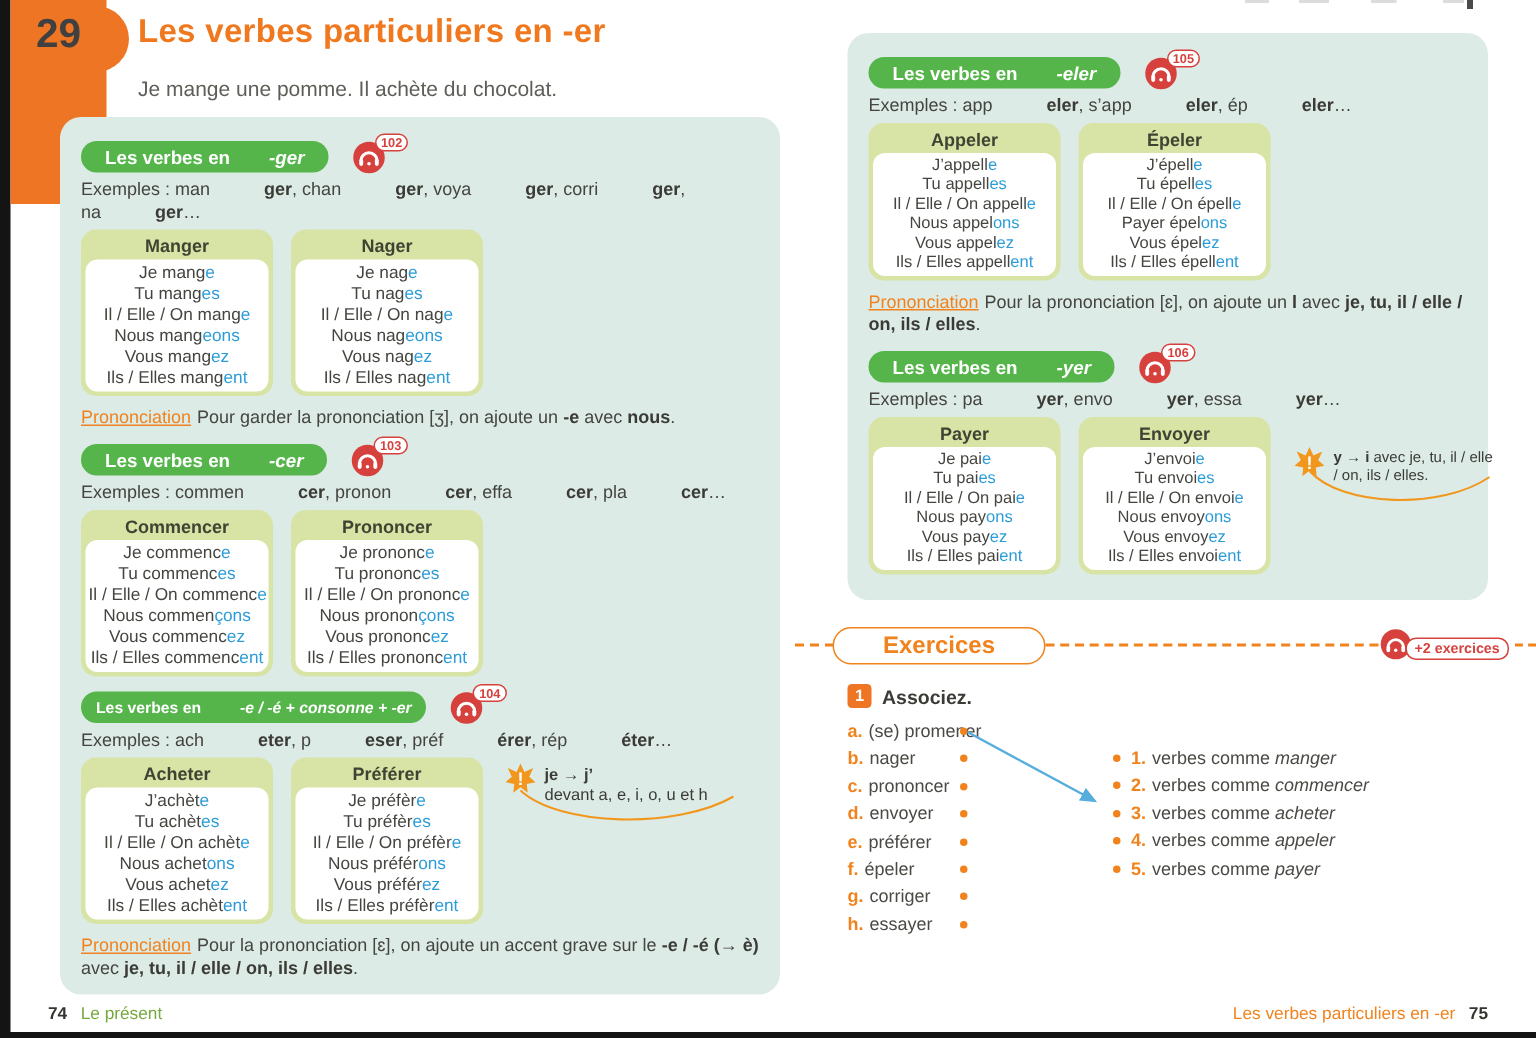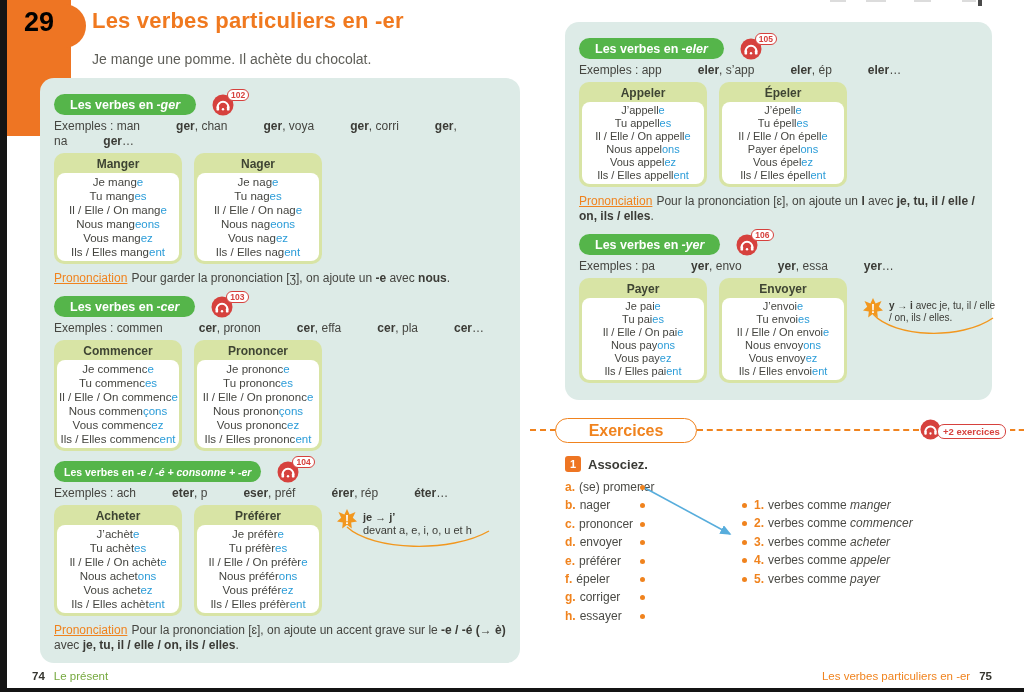--- a/index.html
+++ b/index.html
@@ -7,35 +7,35 @@
        font-family:"Liberation Sans",sans-serif;-webkit-font-smoothing:antialiased;}
   .screen{position:relative;width:1024px;height:692px;background:#fff;overflow:hidden;}
   .edge-left{position:absolute;left:0;top:0;width:7px;height:692px;background:#141414;}
   .edge-bottom{position:absolute;left:0;top:688px;width:1024px;height:4px;background:#141414;}
   .cm{position:absolute;top:0;height:2px;background:#dcdcdc;}
   .cm-dark{position:absolute;left:978px;top:0;width:4px;height:6px;background:#4a4a4a;}
 
   
   .lesson-tab{position:absolute;left:7px;top:0;width:64px;height:136px;background:#EE7523;
               border-radius:0 0 20px 0;}
-  .lesson-tab span{display:block;text-align:center;margin-top:7px;color:#000000;font-size:27px;font-weight:700;}
+  .lesson-tab span{display:block;text-align:center;margin-top:7px;color:#404040;font-size:27px;font-weight:700;}
   .lesson-tongue{position:absolute;left:62px;top:4px;width:24px;height:44px;background:#EE7523;
                  border-radius:0 22px 22px 0;}
   .title{position:absolute;left:92px;top:8px;margin:0;font-size:22px;font-weight:700;color:#F0791F;letter-spacing:.2px;}
   .subtitle{position:absolute;left:92px;top:51px;margin:0;font-size:14px;color:#5E5E58;}
 
   
   .panel{position:absolute;background:#DDEBE7;border-radius:14px;box-sizing:border-box;padding:16px 14px;}
   .panel-left{left:40px;top:78px;width:480px;height:585px;}
   .panel-right{left:565px;top:22px;width:427px;height:378px;}
 
   .section{margin-bottom:10px;}
   .pill-row{height:21px;margin-bottom:4px;display:flex;align-items:center;}
   .pill{display:inline-flex;align-items:center;height:21px;padding:0 16px;border-radius:11px;
-        background:#55B54A;color:#fff;font-size:12.5px;font-weight:700;white-space:nowrap;}
+        background:#55B54A;color:#fff;font-size:12.5px;font-weight:700;white-space:nowrap;gap:23px;}
   .pill .i{font-style:italic;margin-left:3px;}
   .pill.small{font-size:10.5px;padding:0 10px;}
   .examples{margin:0 0 4px;font-size:12px;color:#454540;line-height:15px;}
   .examples .b{font-weight:700;color:#3B3B36;margin-left:36px;}
   .tables{display:flex;gap:12px;position:relative;margin-bottom:7px;}
   .vtable{width:128px;background:#D8E4A5;border-radius:10px;padding:3px;box-sizing:border-box;}
   .vt-head{text-align:center;font-size:12px;font-weight:700;color:#3E4433;line-height:17px;}
   .vt-body{background:#fff;border-radius:8px;padding:2px 2px;text-align:center;}
   .vt-row{font-size:11.5px;line-height:14px;color:#454540;white-space:nowrap;}
   .compact .vt-row{font-size:11px;line-height:13px;}

